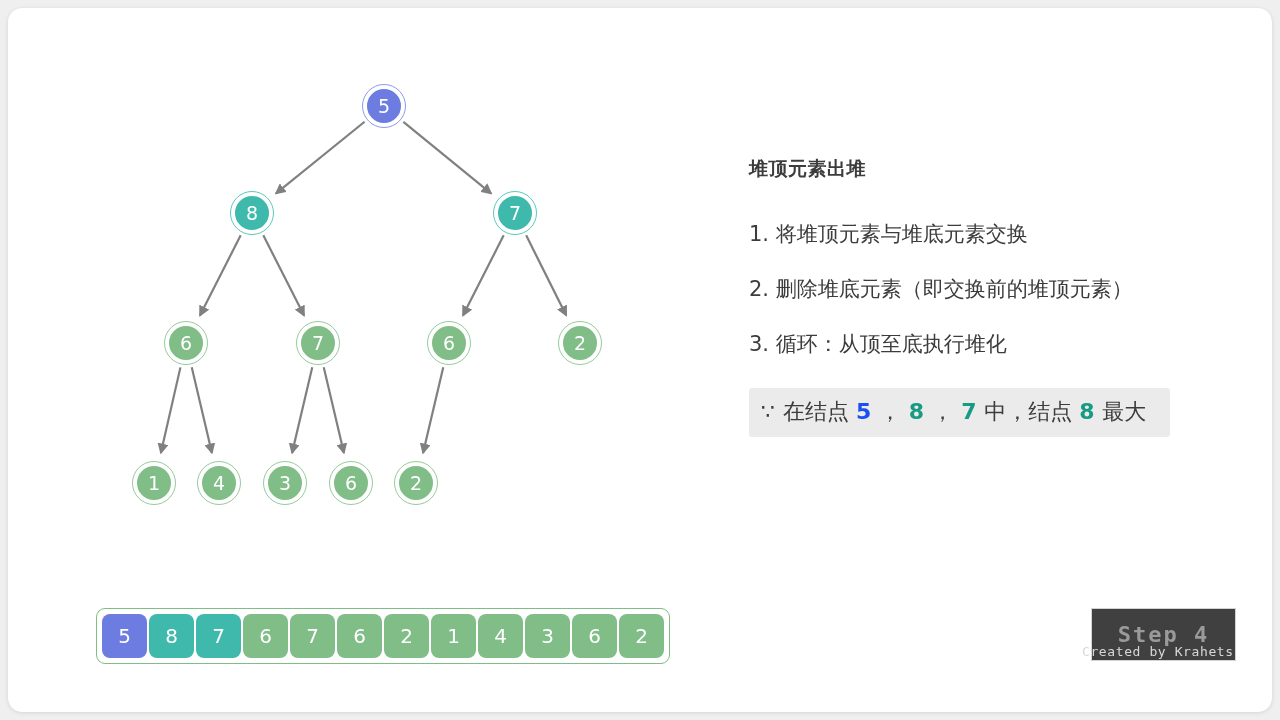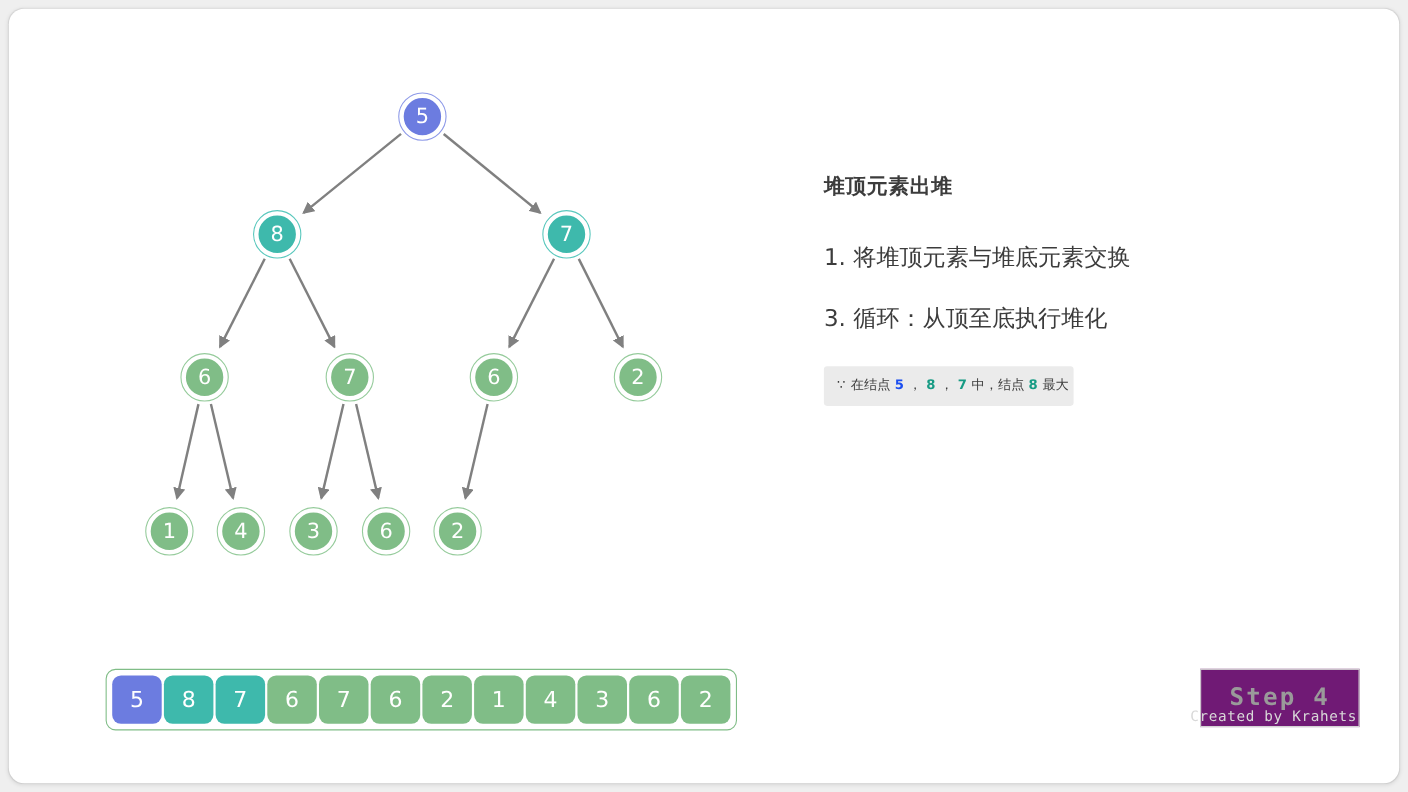--- a/index.html
+++ b/index.html
@@ -109,23 +109,23 @@
     font-family: "DejaVu Sans", sans-serif;
     font-size: 21px;
     color: #3c3c3c;
     margin-bottom: 27px;
     white-space: nowrap;
   }
   #note-box {
     display: inline-block;
     background: #ebebeb;
     border-radius: 3px;
-    padding: 9px 4px 10px 12px;
-    font-family: "DejaVu Sans", sans-serif;
-    font-size: 12px;
+    padding: 9px 24px 10px 12px;
+    font-family: "DejaVu Sans", sans-serif;
+    font-size: 22px;
     color: #3c3c3c;
     white-space: nowrap;
     margin-top: 3px;
   }
   #note-box .sym { color: #3c3c3c; letter-spacing: 1px; }
   .hl-blue { color: #1b4ef0; font-weight: bold; }
   .hl-teal { color: #179b84; font-weight: bold; }
 
   
   #step-badge {
@@ -138,21 +138,21 @@
     border: 1.4px solid #d3d3d3;
     border-radius: 0;
     display: flex;
     align-items: center;
     justify-content: center;
     font-family: "DejaVu Sans Mono", monospace;
     font-weight: bold;
     font-size: 22px;
     letter-spacing: 2px;
     color: #9a9a9a;
-    background: #701a75;
+    background: #404040;
   }
 
   #credit {
     position: absolute;
     left: 1074px;
     top: 636px;
     font-family: "DejaVu Sans Mono", monospace;
     font-size: 13px;
     letter-spacing: 0.6px;
     color: #d8d8d8;
@@ -248,20 +248,21 @@
       <div class="cell cl-green">4</div>
       <div class="cell cl-green">3</div>
       <div class="cell cl-green">6</div>
       <div class="cell cl-green">2</div>
     </div>
 
   <div id="panel">
     <div id="panel-title">堆顶元素出堆</div>
     <div id="steps-list">
         <div class="step-line">1.  将堆顶元素与堆底元素交换</div>
+        <div class="step-line">2.  删除堆底元素（即交换前的堆顶元素）</div>
         <div class="step-line">3.  循环：从顶至底执行堆化</div>
       </div>
     <div id="note-box">
       <span class="sym">∵</span>
       <span>在结点</span>
       <span id="note-list"><span class="hl-blue"> 5 </span><span>，</span><span class="hl-teal"> 8 </span><span>，</span><span class="hl-teal"> 7 </span></span>
       <span>中，结点</span>
       <span id="note-target"><span class="hl-teal"> 8 </span></span>
       <span>最大</span>
     </div>

